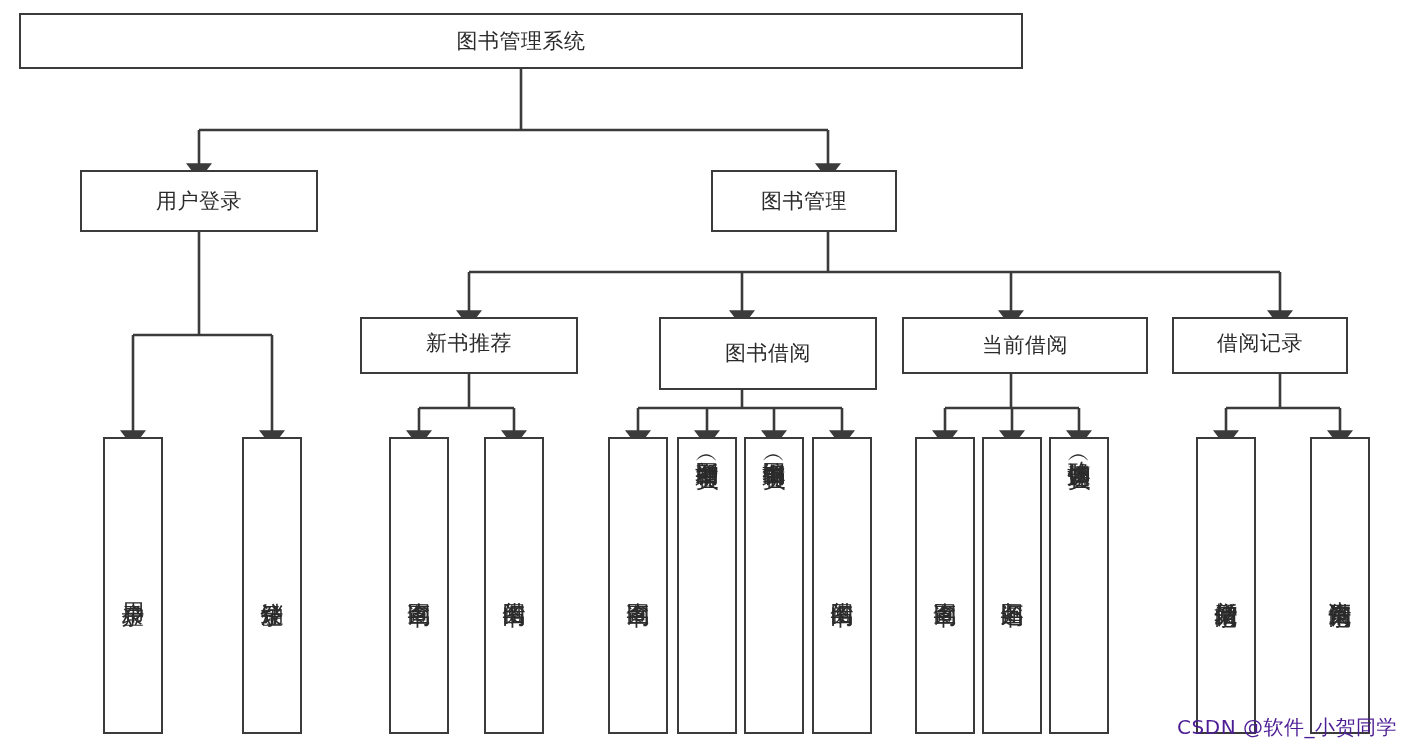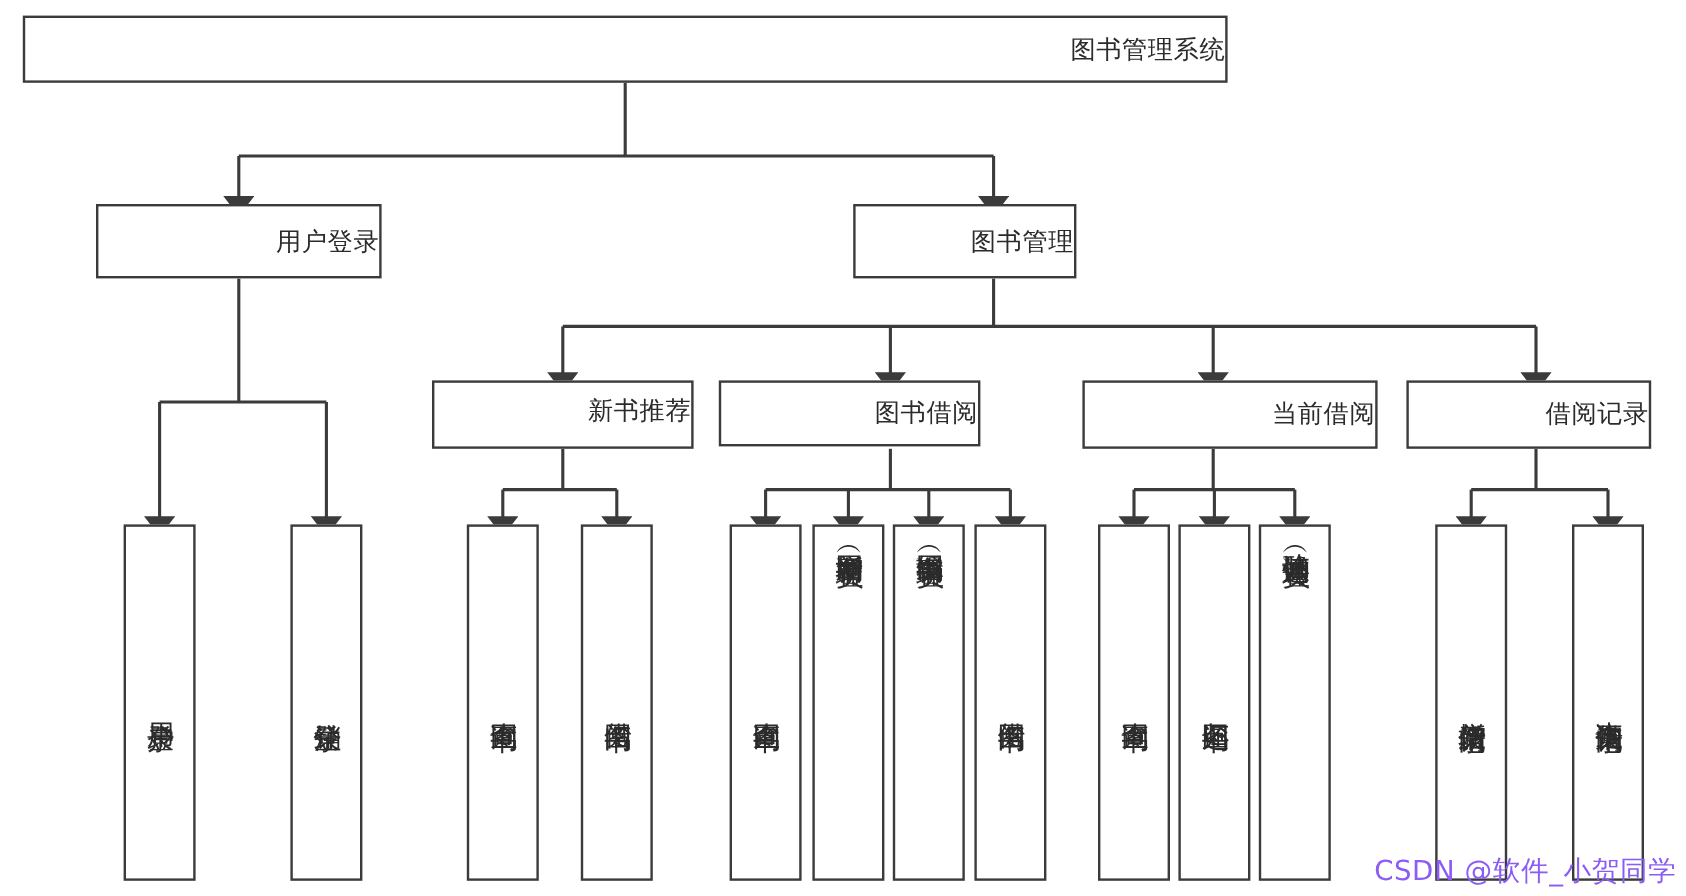--- a/index.html
+++ b/index.html
@@ -26,21 +26,21 @@
     height: 747px;
     display: block;
   }
   .node-box {
     position: absolute;
     box-sizing: border-box;
     background: #ffffff;
     border: 2px solid #3b3b3b;
     display: flex;
     align-items: center;
-    justify-content: flex-end;
+    justify-content: center;
     overflow: hidden;
   }
   .node-label {
     color: #2b2b2b;
     text-align: center;
     line-height: 1.18;
     white-space: nowrap;
     letter-spacing: 0.5px;
   }
   .h-node .node-label {
@@ -60,22 +60,22 @@
     white-space: pre;
   }
   .v-node.v-center {
     align-items: center;
     padding-top: 0;
   }
   .watermark {
     position: absolute;
     right: 8px;
     bottom: 6px;
-    font-size: 23px;
-    color: #8b5cf6;
+    font-size: 20px;
+    color: #4c1d95;
     letter-spacing: 0.5px;
     white-space: nowrap;
     pointer-events: none;
     margin-top: 40px;
   }
 </style>
 </head>
 <body>
 
 <div id="diagram-root">
@@ -130,27 +130,27 @@
   <div class="node-box h-node" style="left: 80px; top: 170px; width: 238px; height: 62px;">
     <span class="node-label">用户登录</span>
   </div>
   <div class="node-box h-node" style="left: 711px; top: 170px; width: 186px; height: 62px;">
     <span class="node-label">图书管理</span>
   </div>
 
   <div class="node-box h-node" style="left: 360px; top: 317px; width: 218px; height: 57px; font-family: Liberation Mono, monospace;">
     <span class="node-label">新书推荐</span>
   </div>
-  <div class="node-box h-node" style="left: 599px; top: 317px; width: 218px; height: 55px;">
+  <div class="node-box h-node" style="left: 659px; top: 317px; width: 218px; height: 73px;">
     <span class="node-label">图书借阅</span>
   </div>
   <div class="node-box h-node" style="left: 902px; top: 317px; width: 246px; height: 57px;">
     <span class="node-label">当前借阅</span>
   </div>
-  <div class="node-box h-node" style="left: 1172px; top: 317px; width: 204px; height: 57px;">
+  <div class="node-box h-node" style="left: 1172px; top: 317px; width: 176px; height: 57px; font-family: Liberation Mono, monospace;">
     <span class="node-label">借阅记录</span>
   </div>
 
   <div class="node-box v-node v-center" style="left: 103px; top: 437px; width: 60px; height: 297px;">
     <span class="node-label">用户登录</span>
   </div>
   <div class="node-box v-node v-center" style="left: 242px; top: 437px; width: 60px; height: 297px;">
     <span class="node-label">注销登录</span>
   </div>
   <div class="node-box v-node v-center" style="left: 389px; top: 437px; width: 60px; height: 297px;">

